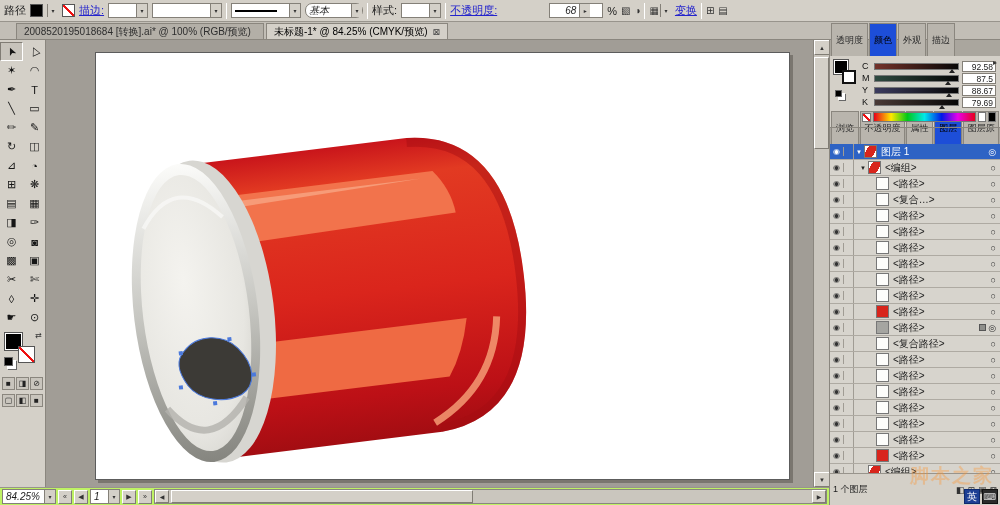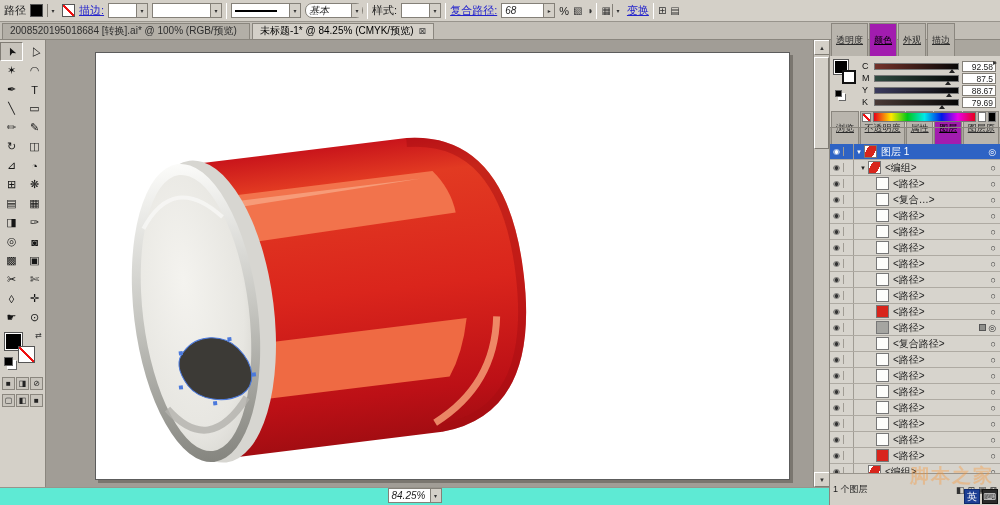--- a/index.html
+++ b/index.html
@@ -12,29 +12,29 @@
         border-bottom:1px solid #98948c;display:flex;align-items:center;gap:4px;padding:0 4px;}
   .link{color:#2424cc;text-decoration:underline;cursor:pointer;}
   .vsep{width:1px;height:16px;background:#9a968e;border-right:1px solid #fff;}
   .dd{display:inline-flex;align-items:center;background:#fff;border:1px solid #848078;height:15px;font-size:10px;}
   .dd .ddv{padding:0 3px;min-width:14px;display:inline-block;}
   .ddb{width:11px;height:13px;background:#d4d0c8;border-left:1px solid #848078;color:#333;
        font-size:6px;display:inline-flex;align-items:center;justify-content:center;font-style:normal;}
   .dd.small{width:40px;justify-content:space-between;}
   .dd.med{width:70px;justify-content:space-between;}
   .dd.basic{width:58px;justify-content:space-between;border-radius:7px;}
-  .dd.opac{width:54px;justify-content:space-between;}
+  .dd.opac{width:54px;justify-content:center;margin-left:48px;}
   .cswatch{width:13px;height:13px;border:1px solid #555;background:#000;display:inline-block;}
   .cswatch.stroke{background:linear-gradient(45deg,#fff 42%,#e11 42%,#e11 58%,#fff 58%);}
   .brushline{width:42px;height:2px;background:#000;margin:0 3px;display:inline-block;}
   .cicon{font-size:10px;color:#333;display:inline-flex;align-items:center;gap:1px;cursor:pointer;}
 
   
   .tabbar{position:absolute;top:22px;left:0;right:0;height:18px;background:#c2beb6;
-          border-bottom:1px solid #8a867e;display:flex;align-items:center;padding-left:2px;gap:2px;}
+          border-bottom:1px solid #8a867e;display:flex;align-items:flex-end;padding-left:16px;gap:2px;}
   .dtab{height:16px;display:flex;align-items:center;gap:5px;padding:0 7px;font-size:10px;
         background:#b3afa7;border:1px solid #8a867e;border-bottom:none;color:#2e2e2e;cursor:pointer;}
   .dtab.active{background:#d4d0c8;color:#000;}
   .dtab-close{font-size:9px;color:#444;cursor:pointer;}
 
   
   .toolbar{position:absolute;left:0;top:40px;width:46px;bottom:18px;background:#d4d0c8;
            border-right:1px solid #8a867e;}
   .tools{display:flex;flex-wrap:wrap;width:46px;padding-top:2px;}
   .tool{width:23px;height:19px;border:1px solid transparent;background:transparent;padding:0;margin:0;
@@ -63,22 +63,22 @@
   .sbtn{display:flex;align-items:center;justify-content:center;width:16px;height:15px;background:#d4d0c8;
         border:1px solid;border-color:#fff #807c74 #807c74 #fff;font-size:6px;color:#333;cursor:pointer;}
   .vthumb{position:absolute;top:17px;left:0;width:15px;height:92px;background:#d4d0c8;
           border:1px solid;border-color:#fff #807c74 #807c74 #fff;cursor:grab;}
   .vscroll .sdown{position:absolute;bottom:0;}
 
   
   .panels{position:absolute;right:0;top:40px;width:171px;bottom:18px;background:#d4d0c8;border-left:1px solid #8a867e;}
   .ptabs{height:16px;background:#aaa69e;display:flex;align-items:flex-end;padding:1px 1px 0 1px;gap:1px;}
   .ptab{height:14px;padding:16px 4px;font-size:9px;background:#b9b5ad;border:1px solid #8a867e;border-bottom:none;
-        display:flex;align-items:center;color:#2b2b2b;cursor:pointer;white-space:nowrap;overflow:hidden;text-decoration:underline;}
-  .ptab.active{background:#a21caf;color:#000;}
+        display:flex;align-items:center;color:#2b2b2b;cursor:pointer;white-space:nowrap;overflow:hidden;}
+  .ptab.active{background:#1d4ed8;color:#000;}
   .ptab i{font-style:normal;}
 
   .colorpanel{position:relative;height:72px;border-bottom:1px solid #8a867e;padding:4px 4px 2px 4px;}
   .cpswatches{position:absolute;left:4px;top:4px;width:26px;height:40px;}
   .cpfill{position:absolute;left:0;top:0;width:14px;height:14px;background:#000;border:1px solid #fff;outline:1px solid #555;cursor:pointer;}
   .cpstroke{position:absolute;left:8px;top:10px;width:14px;height:14px;background:#fff;border:2px solid #111;cursor:pointer;}
   .cpmini{position:absolute;left:1px;top:30px;width:7px;height:7px;background:#000;border:1px solid #666;
           box-shadow:3px 3px 0 #fff,4px 4px 0 #666;cursor:pointer;}
   .channels{margin-left:28px;}
   .chrow{display:flex;align-items:center;height:12px;gap:3px;}
@@ -121,22 +121,22 @@
   .lbl{margin-left:4px;font-size:10px;white-space:nowrap;overflow:hidden;text-overflow:ellipsis;flex:1;}
   .selind{display:none;width:7px;height:7px;background:#8f8f8b;border:1px solid #555;margin-right:2px;}
   .right-sel .selind{display:block;}
   .tgt{margin-left:auto;margin-right:4px;font-size:9px;color:#333;}
   .lrow.selected .tgt{color:#fff;}
   .tgt::after{content:"○";}
   .right-on .tgt::after,.right-sel .tgt::after{content:"◎";}
   .right-sel .tgt{margin-left:0;}
 
   
-  .statusbar{position:absolute;left:0;right:171px;bottom:0;height:18px;background:#5eead4;
-             border-top:1px solid #98948c;display:flex;align-items:center;gap:2px;padding:0 2px;flex-direction:column;}
+  .statusbar{position:absolute;left:0;right:171px;bottom:0;height:18px;background:#bef264;
+             border-top:1px solid #98948c;display:flex;align-items:center;gap:2px;padding:0 2px;}
   .dd.zoom{width:54px;justify-content:space-between;}
   .dd.page{width:30px;justify-content:space-between;}
   .navbtn{width:14px;height:14px;background:#d4d0c8;border:1px solid;border-color:#fff #807c74 #807c74 #fff;
           font-size:7px;display:flex;align-items:center;justify-content:center;color:#333;cursor:pointer;}
   .undo-box{display:inline-flex;align-items:center;height:15px;background:#cfccc4;border:1px solid;
             border-color:#807c74 #fff #fff #807c74;font-size:10px;padding-left:4px;width:152px;justify-content:space-between;}
   .undo-box i{font-style:normal;white-space:nowrap;}
   .hscroll{flex:1;height:15px;background:#cac6be;border:1px solid #8a867e;display:flex;align-items:center;position:relative;}
   .hscroll .sbtn{height:13px;width:14px;}
   .hthumb{position:absolute;left:16px;width:45%;height:13px;background:#d4d0c8;
@@ -187,21 +187,21 @@
         <i class="ddv">基本</i>
         <b class="ddb">▾</b>
       </span>
     <span class="vsep"></span>
     <span>样式:</span>
     <span class="dd small">
         <i class="ddv"></i>
         <b class="ddb">▾</b>
       </span>
     <span class="vsep"></span>
-    <a class="link">复合路径:</a>
+    <a class="link">不透明度:</a>
     <span class="dd opac">
         <i class="ddv">68</i>
         <b class="ddb">▸</b>
       </span>
     <span>%</span>
     <span class="cicon">▧</span>
     <span class="cicon">◑</span>
     <span class="vsep"></span>
     <span class="cicon">▦<b class="ddb">▾</b></span>
     <a class="link">变换</a>

